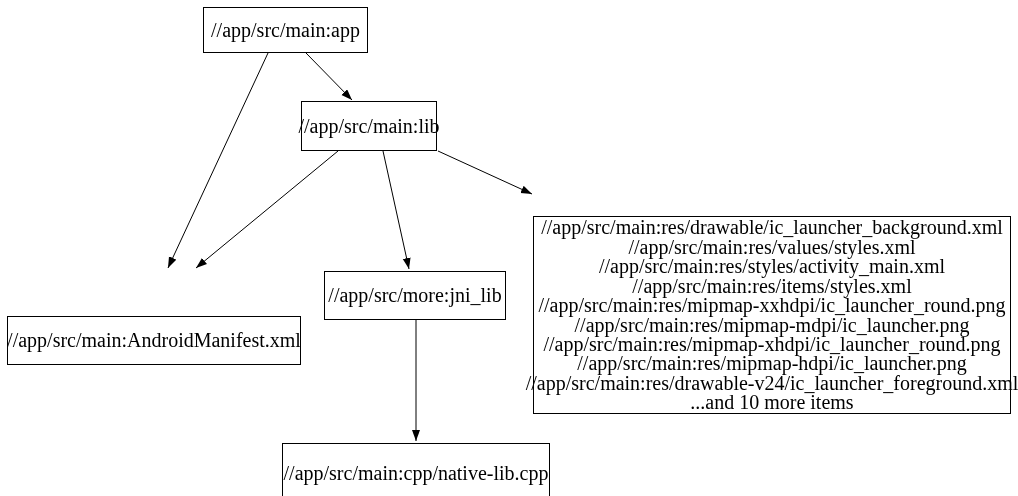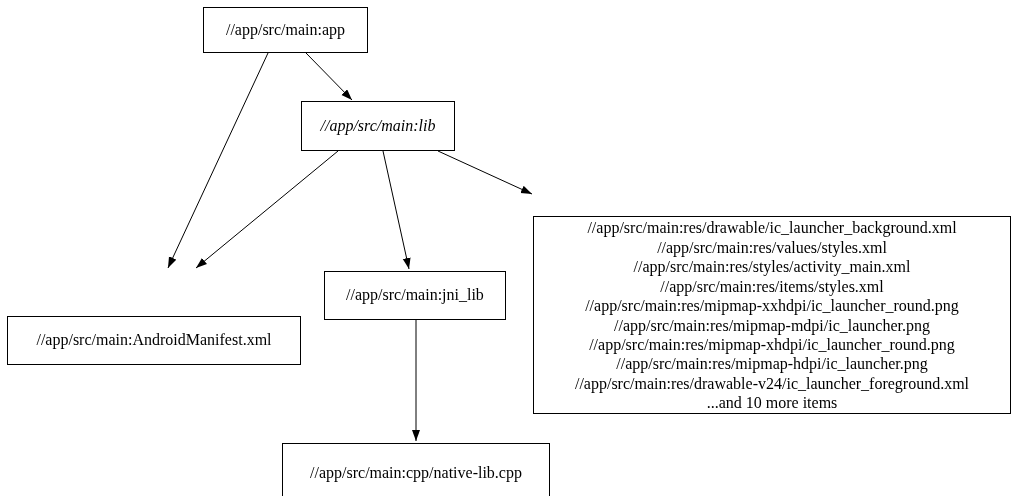--- a/index.html
+++ b/index.html
@@ -25,21 +25,21 @@
   }
   .node {
     position: absolute;
     box-sizing: border-box;
     background: #ffffff;
     border: 1px solid #000000;
     display: flex;
     align-items: center;
     justify-content: center;
     text-align: center;
-    font-size: 16px;
+    font-size: 20px;
     line-height: 1.15;
     white-space: nowrap;
   }
   .node-multi {
     flex-direction: column;
     line-height: 19.4px;
     padding-top: 1px;
     margin-top: 20px;
   }
 </style>
@@ -59,30 +59,30 @@
     <line x1="338" y1="151" x2="196" y2="268" stroke="#000000" stroke-width="1" marker-end="url(#arrow)"></line>
     <line x1="383" y1="151" x2="409" y2="269" stroke="#000000" stroke-width="1" marker-end="url(#arrow)"></line>
     <line x1="438" y1="151" x2="532" y2="194" stroke="#000000" stroke-width="1" marker-end="url(#arrow)"></line>
     <line x1="416" y1="320" x2="416" y2="441" stroke="#000000" stroke-width="1" marker-end="url(#arrow)"></line>
   </svg>
 
   <div class="node" style="left:203px; top:7px; width:165px; height:46px;">
     <span>//app/src/main:app</span>
   </div>
 
-  <div class="node" style="left:301px; top:101px; width:154px; height:50px;font-style:italic;">
+  <div class="node" style="left:301px; top:101px; width:136px; height:50px;">
     <span>//app/src/main:lib</span>
   </div>
 
   <div class="node" style="left:7px; top:271px; width:294px; height:49px;margin-top:45px;">
     <span>//app/src/main:AndroidManifest.xml</span>
   </div>
 
   <div class="node" style="left:324px; top:271px; width:182px; height:49px;">
-    <span>//app/src/main:jni_lib</span>
+    <span>//app/src/more:jni_lib</span>
   </div>
 
   <div class="node node-multi" style="left:533px; top:196px; width:478px; height:198px;">
     <div>//app/src/main:res/drawable/ic_launcher_background.xml</div>
     <div>//app/src/main:res/values/styles.xml</div>
     <div>//app/src/main:res/styles/activity_main.xml</div>
     <div>//app/src/main:res/items/styles.xml</div>
     <div>//app/src/main:res/mipmap-xxhdpi/ic_launcher_round.png</div>
     <div>//app/src/main:res/mipmap-mdpi/ic_launcher.png</div>
     <div>//app/src/main:res/mipmap-xhdpi/ic_launcher_round.png</div>

